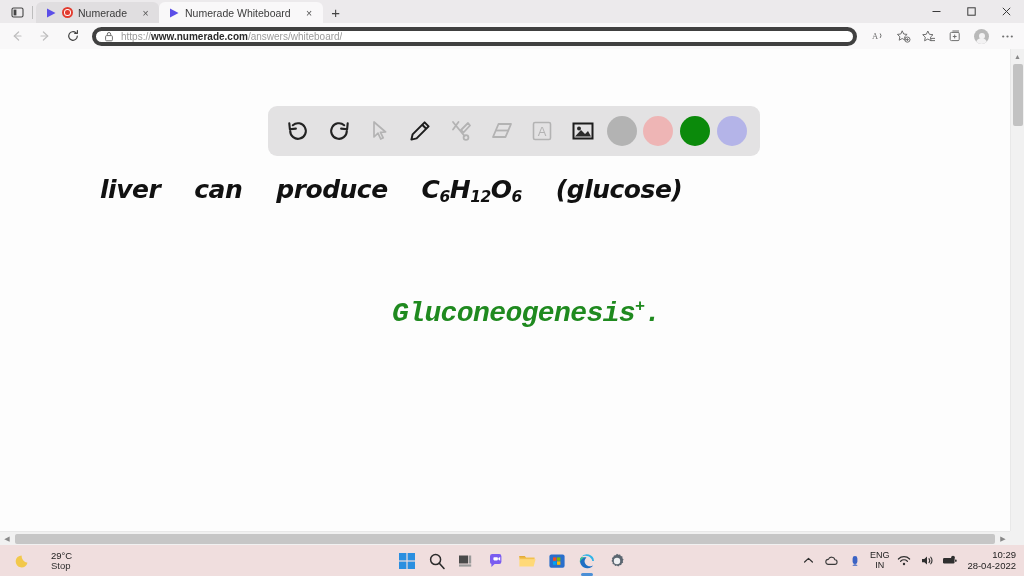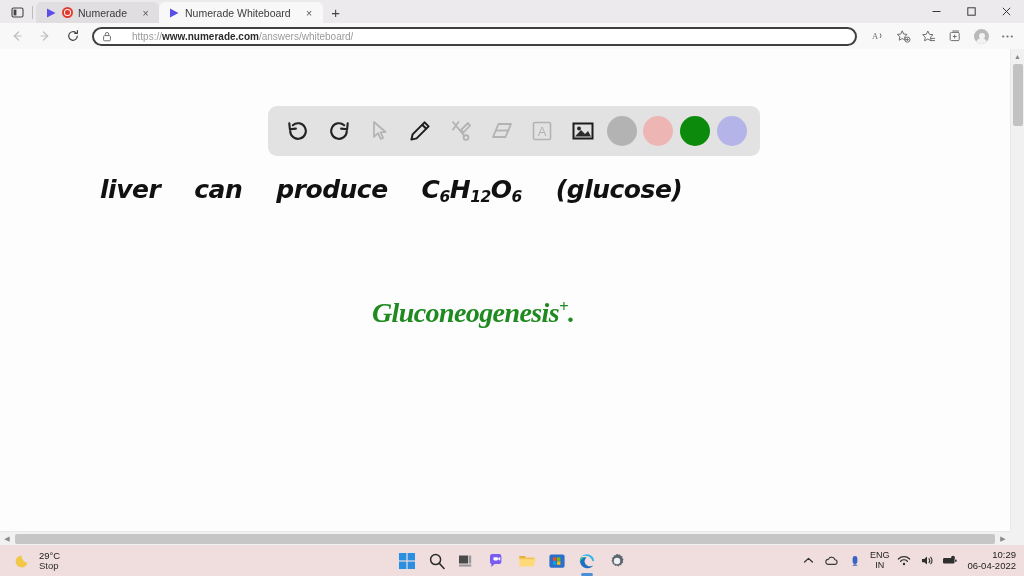--- a/index.html
+++ b/index.html
@@ -48,22 +48,22 @@
     height: 26px; background: #f9f8f9;
     display: flex; align-items: center; padding: 0 4px;
     gap: 2px;
   }
   .navbtn { width: 26px; height: 22px; display: flex; align-items: center; justify-content: center; flex: none; }
   .navbtn svg { display: block; }
   .navbtn.dim { opacity: .32; }
 
   .omnibox {
     flex: 1 1 auto; height: 19px; margin: 0 6px 0 4px;
-    background: #ffffff; border: 2px solid #404040; border-radius: 10px;
-    display: flex; align-items: center; padding: 0 8px; gap: 20px; min-width: 0;
+    background: #ffffff; border: 4px solid #404040; border-radius: 10px;
+    display: flex; align-items: center; padding: 0 8px; gap: 7px; min-width: 0;
   }
   .url-text { font-size: 10px; color: #9a9a9a; white-space: nowrap; overflow: hidden; }
   .url-text b { color: #2b2b2b; font-weight: 600; }
   .tb-icons { display: flex; align-items: center; gap: 1px; }
   .tbi { width: 25px; height: 22px; display: flex; align-items: center; justify-content: center; color: #6f6f6f; flex: none; }
   .tbi svg { display: block; }
   .avatar-btn { width: 15px; height: 15px; border-radius: 50%; background: #b9b9b9; display: flex; align-items: flex-end; justify-content: center; overflow: hidden; }
   .avatar-btn::after { content: ""; width: 11px; height: 7px; border-radius: 6px 6px 0 0; background: #f3f2f3; margin-bottom: -1px; }
   .avatar-head { position: absolute; }
 
@@ -92,22 +92,22 @@
     font-weight: 700;
     font-style: italic;
     color: #111;
     white-space: nowrap;
     letter-spacing: -0.5px;
   }
   .ink-line1 { left: 100px; top: 126px; font-size: 25px; }
   .ink-line1 .gap { display: inline-block; width: 34px; }
   .ink-line1 sub { font-size: 0.62em; vertical-align: -0.28em; font-style: italic; }
   .ink-green {
-    position: absolute; left: 372px; top: 248px;
-    font-family: Liberation Serif, serif;
+    position: absolute; left: 392px; top: 248px;
+    font-family: Liberation Mono, monospace;
     font-weight: 700; font-style: italic;
     font-size: 28px; color: #1f8a1f; white-space: nowrap;
     letter-spacing: -0.6px;
   }
   .ink-green sup { font-size: .6em; }
 
   
   .share-bar {
     position: absolute; left: 373px; top: 487px;
     width: 278px; height: 31px;
@@ -131,21 +131,21 @@
   .hs-arrow { position: absolute; top: 0; width: 14px; height: 14px; display: flex; align-items: center; justify-content: center; color: #888; font-size: 7px; }
   .hs-arrow.left { left: 0; } .hs-arrow.right { right: 0; }
   .hs-thumb { position: absolute; top: 2px; left: 15px; width: 980px; height: 10px; background: #c6c6c6; border-radius: 2px; }
   .corner { position: absolute; right: 0; bottom: 0; width: 14px; height: 14px; background: #f1f1f1; }
 
   
   .taskbar {
     position: absolute; left: 0; bottom: 0; width: 1024px; height: 31px;
     background: #f0dede; display: flex; align-items: center;
   }
-  .weather { display: flex; align-items: center; gap: 6px; padding-left: 14px; width: 200px; }
+  .weather { display: flex; align-items: center; gap: 18px; padding-left: 14px; width: 200px; }
   .weather-ico { width: 19px; height: 19px; flex: none; }
   .weather-txt { line-height: 1.05; }
   .weather-temp { font-size: 9.5px; color: #202020; }
   .weather-cond { font-size: 9.5px; color: #303030; }
 
   .tb-center { position: absolute; left: 0; right: 0; display: flex; justify-content: center; gap: 8px; }
   .tbapp { width: 22px; height: 22px; display: flex; align-items: center; justify-content: center; border-radius: 3px; position: relative; }
   .tbapp.running::after {
     content: ""; position: absolute; bottom: -4px; left: 50%; transform: translateX(-50%);
     width: 12px; height: 2.5px; border-radius: 2px; background: #4b8fd6;
@@ -488,16 +488,16 @@
     </span>
     <span class="tray-ico">
       <svg width="16" height="13" viewBox="0 0 16 13">
           <rect x="1" y="4" width="11.5" height="5.4" rx="1.2" fill="#2f2f2f"></rect>
           <rect x="13" y="5.6" width="1.6" height="2.2" rx="0.6" fill="#2f2f2f"></rect>
           <circle cx="11" cy="3.6" r="1.9" fill="#2f2f2f"></circle>
         </svg>
     </span>
     <span class="tray-clock">
       <div>10:29</div>
-      <div>06-04-2022</div>
+      <div>28-04-2022</div>
     </span>
   </div>
 </div>
 
 </body></html>

